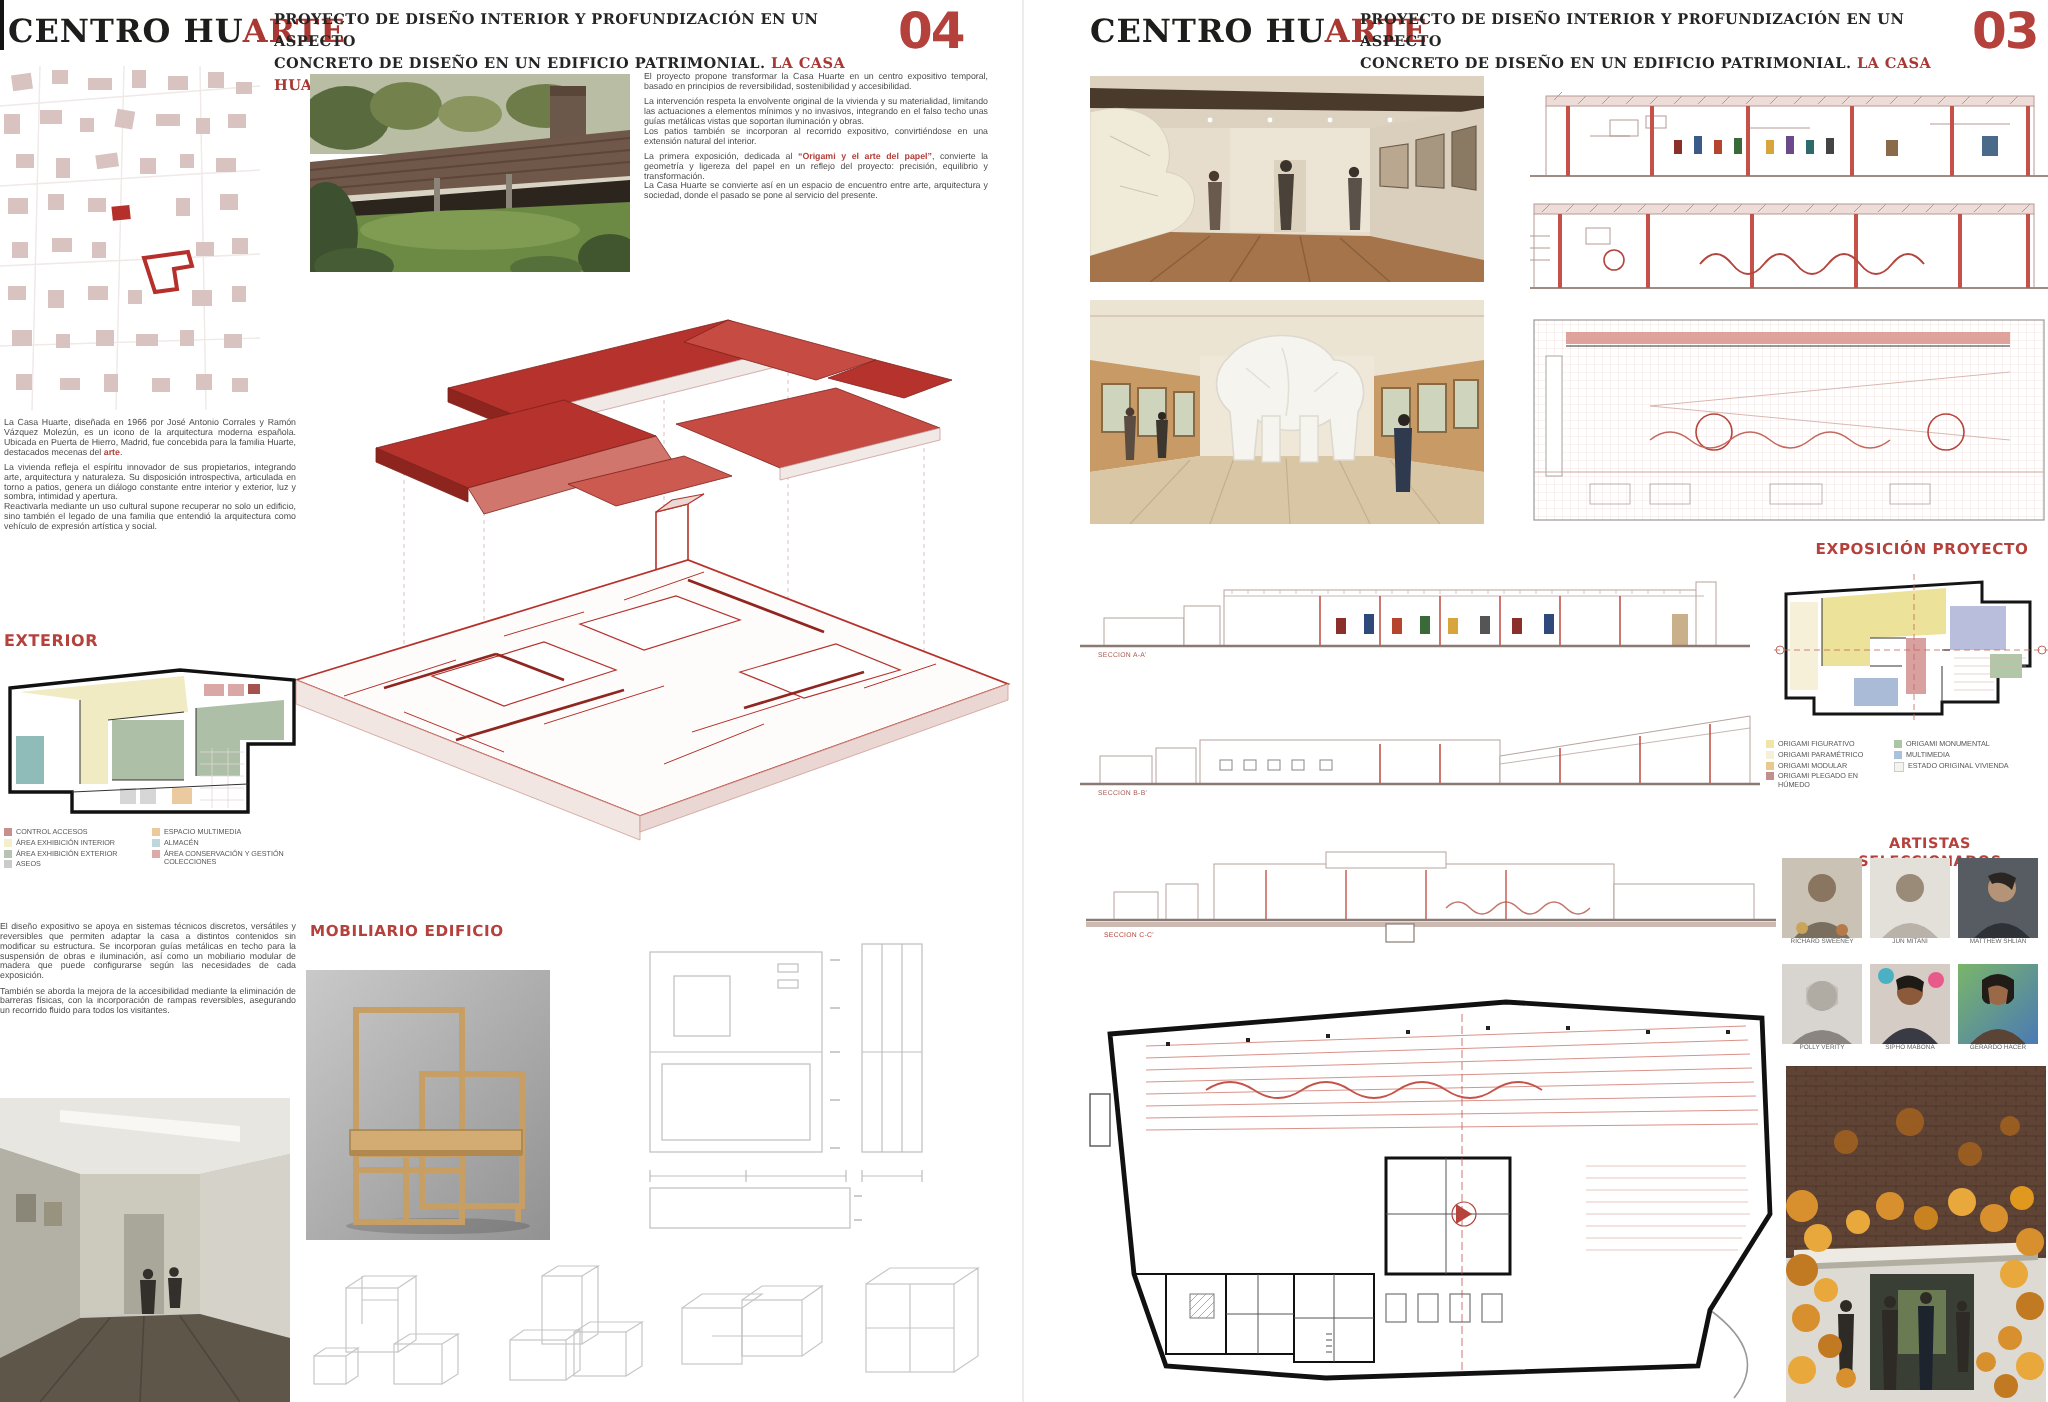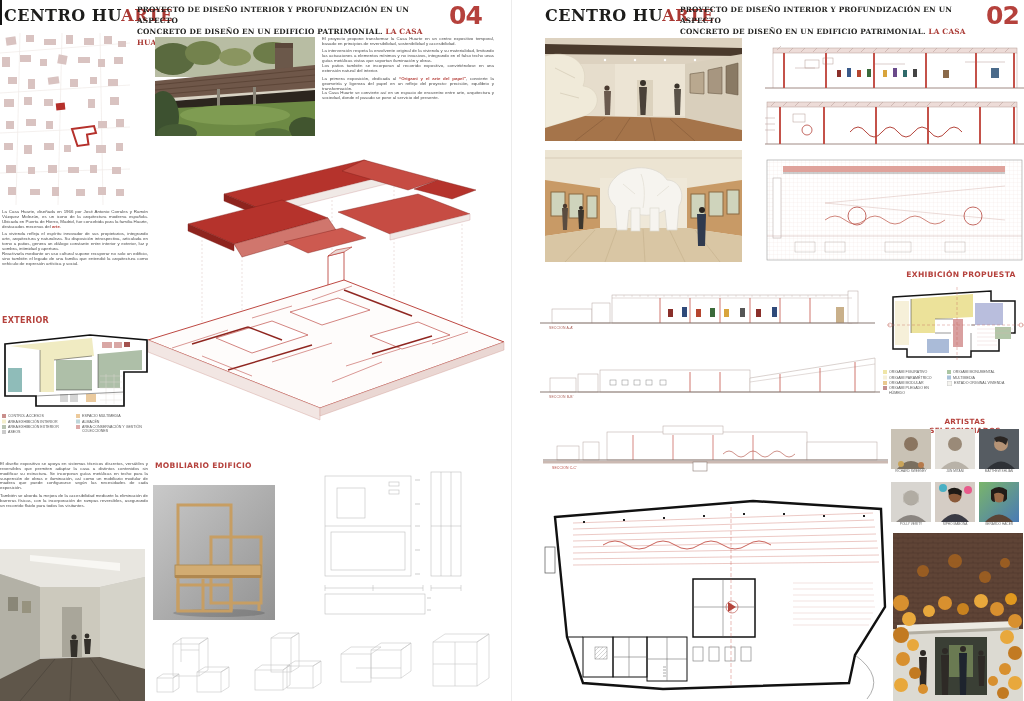--- a/index.html
+++ b/index.html
@@ -371,21 +371,21 @@
 
   <div class="abs" style="left:512px;top:0;width:512px;height:701px;">
 
     <div class="abs serif title" style="left:33px;top:6px;">
       <span>CENTRO HU</span><span class="red">ARTE</span>
     </div>
     <div class="abs serif sub" style="left:168px;top:5px;width:312px;">
       <span>PROYECTO DE DISEÑO INTERIOR Y PROFUNDIZACIÓN EN UN ASPECTO</span><br>
       <span>CONCRETO DE DISEÑO EN UN EDIFICIO PATRIMONIAL. </span><span class="red">LA CASA HUARTE</span>
     </div>
-    <div class="abs num" style="left:474px;top:1px;">02</div>
+    <div class="abs num" style="left:474px;top:1px;">03</div>
 
     <div class="abs" style="left:33px;top:38px;width:197px;height:103px;">
       <svg width="197" height="103" viewBox="0 0 197 103">
         <rect width="197" height="103" fill="#e6ddcc"></rect>
         <rect width="197" height="26" fill="#ddd2c0"></rect>
         <path d="M0,6 L197,10 L197,18 L0,16 Z" fill="#4a3a2c"></path>
         <circle cx="60" cy="22" r="1.2" fill="#fff"></circle>
           <circle cx="90" cy="22" r="1.2" fill="#fff"></circle>
           <circle cx="120" cy="22" r="1.2" fill="#fff"></circle>
           <circle cx="150" cy="22" r="1.2" fill="#fff"></circle>
@@ -597,21 +597,21 @@
           </g>
         <path d="M0,36 H345" stroke="#8a7a74" stroke-width="1.2"></path>
         <rect x="0" y="37" width="345" height="2.5" fill="#cbb9b2"></rect>
         <rect x="150" y="38" width="14" height="9" fill="#fff" stroke="#8a7a74" stroke-width="0.6"></rect>
       </svg>
     </div>
     <div class="abs" style="left:40px;top:466px;width:60px;height:8px;overflow:hidden;">
         <div class="sh sec-label" style="color:#b5453c;">SECCIÓN C-C'</div>
       </div>
 
-    <div class="abs hred" style="left:388px;top:270px;width:122px;text-align:center;">EXHIBICIÓN PROPUESTA</div>
+    <div class="abs hred" style="left:388px;top:270px;width:122px;text-align:center;">EXPOSICIÓN PROYECTO</div>
 
     <div class="abs" style="left:375px;top:287px;width:137px;height:74px;">
       <svg width="137" height="74" viewBox="0 0 137 74">
         <path d="M6,10 L104,4 L104,14 L128,14 L128,46 L112,46 L112,64 L84,64 L84,70 L20,70 L20,62 L6,62 Z" fill="#ffffff" stroke="#151515" stroke-width="1.5"></path>
         <rect x="8" y="14" width="14" height="44" fill="#f6f0d9"></rect>
         <path d="M24,12 L86,7 L86,30 L48,32 L48,46 L24,46 Z" fill="#ece29a"></path>
         <rect x="88" y="16" width="28" height="22" fill="#b9bedd"></rect>
         <rect x="108" y="40" width="16" height="12" fill="#b2c6a8"></rect>
         <rect x="66" y="32" width="10" height="28" fill="#d9a0a0"></rect>
         <rect x="40" y="52" width="22" height="14" fill="#aabbd8"></rect>

